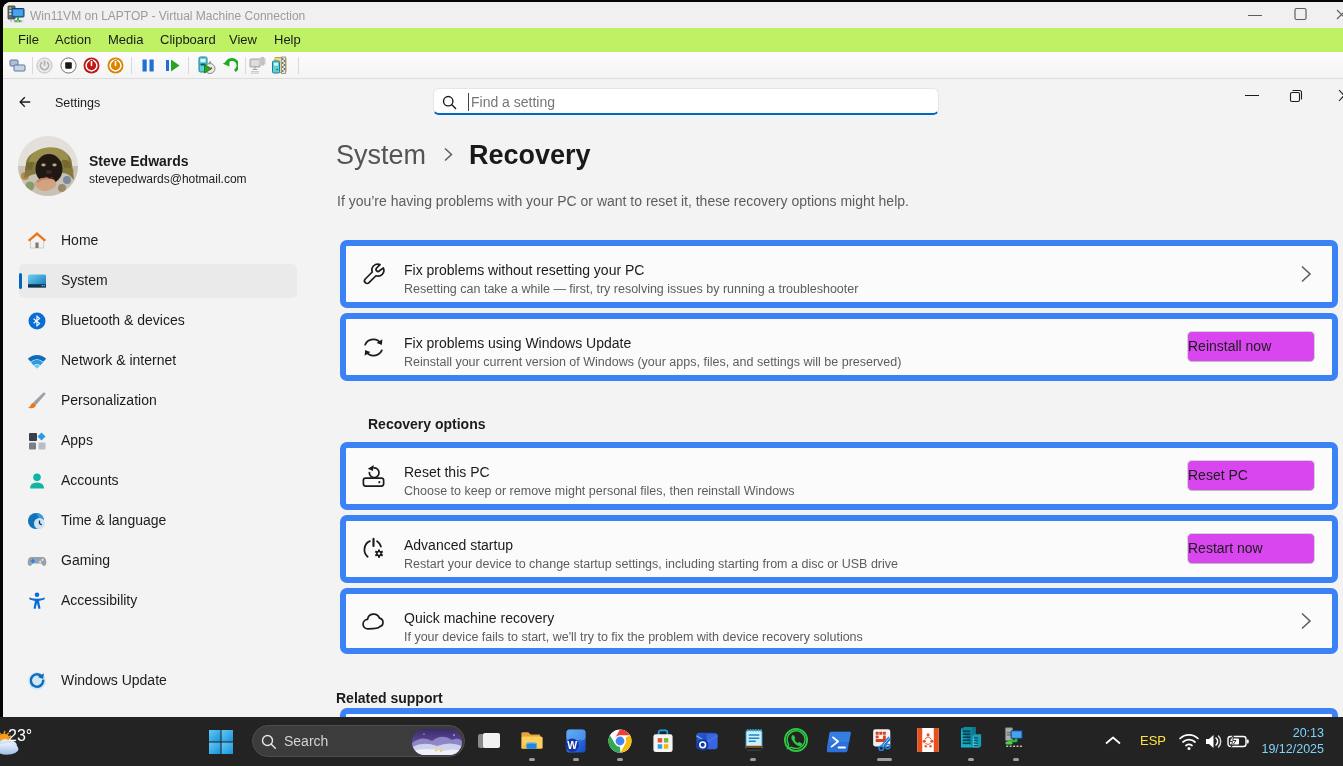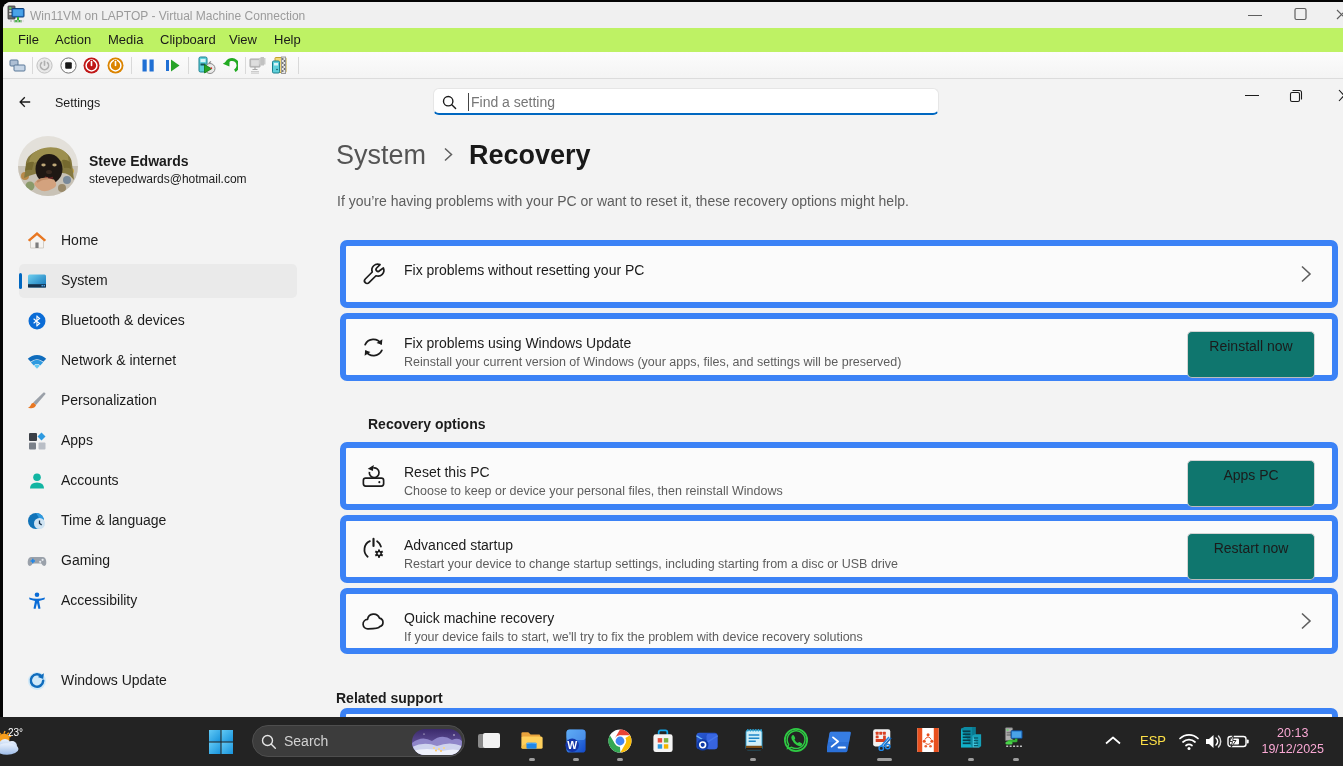--- a/index.html
+++ b/index.html
@@ -34,27 +34,27 @@
 
 #content { position:absolute; left:333px; top:40px; width:1007px; height:640px; }
 #crumb { position:absolute; left:0px; top:21px; font-size:27px; color:#545454; }
 #crumb b { color:#191919; font-weight:bold; }
 #desc { position:absolute; left:1px; top:74px; font-size:14px; color:#5d5d5d; }
 .card { position:absolute; left:4px; width:998px; background:#fbfbfb; border:6px solid #3b82f6; border-radius:7px; }
 .card .cico { position:absolute; left:13.5px; top:50%; margin-top:-13px; width:27px; height:27px; }
 .card .ct { position:absolute; left:58px; top:16px; font-size:14px; color:#1b1b1b; }
 .card .cs { position:absolute; left:58px; top:36px; font-size:12.5px; color:#5d5d5d; }
 .card .chev { position:absolute; right:20px; top:50%; margin-top:-10px; width:13px; height:20px; }
-.cbtn { position:absolute; right:17px; top:50%; margin-top:-16px; height:47px; background:#0f766e; border:1px solid #d4d4d4; border-bottom-color:#bdbdbd; border-radius:5px; font-size:14px; color:#1b1b1b; text-align:center; line-height:29px; }
+.cbtn { position:absolute; right:17px; top:50%; margin-top:-16px; height:31px; background:#d946ef; border:1px solid #d4d4d4; border-bottom-color:#bdbdbd; border-radius:5px; font-size:14px; color:#1b1b1b; text-align:left; line-height:29px; }
 .sechead { position:absolute; left:0px; font-size:14px; font-weight:bold; color:#1b1b1b; }
 
 #taskbar { position:absolute; left:0px; top:717px; width:1343px; height:49px; background:#232323; }
 .tbico { position:absolute; top:6px; width:24px; height:24px; }
 .runind { position:absolute; top:41px; width:6px; height:3px; border-radius:2px; background:#9d9d9d; }
-#tbclock { position:absolute; right:19px; top:9px; text-align:center; color:#f9a8d4; font-size:12.5px; line-height:15.5px; }
+#tbclock { position:absolute; right:19px; top:9px; text-align:right; color:#7dd3fc; font-size:12.5px; line-height:15.5px; }
 </style>
 </head>
 <body>
 <div id="screen">
 <div id="win">
   <div id="titlebar">
     <svg style="position:absolute;left:4px;top:3px" width="20" height="20" viewBox="0 0 20 20">
       <rect x="1" y="1" width="7" height="13" rx="0.5" fill="#6b6b6b" stroke="#3a3a3a" stroke-width="0.8"></rect>
       <rect x="2.2" y="2.2" width="2" height="1.6" fill="#57e057"></rect>
       <rect x="2.2" y="5" width="4.6" height="2" fill="#cfcfcf"></rect>
@@ -313,20 +313,21 @@
       <div id="crumb">System <svg width="10" height="15" viewBox="0 0 10 15" style="margin:0 9px 2px 9px">
               <path d="M2 1.5 L8.5 7.5 L2 13.5" fill="none" stroke="#5e5e5e" stroke-width="1.5"></path>
             </svg> <b>Recovery</b></div>
       <div id="desc">If you’re having problems with your PC or want to reset it, these recovery options might help.</div>
 
       <div class="card" style="top:121px; height:68px;">
         <svg class="cico" viewBox="0 0 24 24">
               <path d="M20.8 6.2 a5.2 5.2 0 0 1 -6.6 6.9 L8 19.3 a2.3 2.3 0 0 1 -3.3 -3.3 l6.2 -6.2 a5.2 5.2 0 0 1 6.9 -6.6 l-3 3 a1.7 1.7 0 0 0 2.5 2.5 Z" fill="none" stroke="#1b1b1b" stroke-width="1.5" stroke-linejoin="round"></path>
             </svg>
         <div class="ct">Fix problems without resetting your PC</div>
+        <div class="cs">Resetting can take a while — first, try resolving issues by running a troubleshooter</div>
         <svg class="chev" viewBox="0 0 13 20">
               <path d="M3 2.5 L11 10 L3 17.5" fill="none" stroke="#5f5f5f" stroke-width="1.6"></path>
             </svg>
       </div>
 
       <div class="card" style="top:194px; height:68px;">
         <svg class="cico" viewBox="0 0 24 24">
               <g fill="none" stroke="#1b1b1b" stroke-width="1.6" stroke-linecap="round">
                 <path d="M4.6 9.4 a8.1 8.1 0 0 1 14.2 -0.8"></path>
                 <path d="M19.4 14.6 a8.1 8.1 0 0 1 -14.2 0.8"></path>
@@ -344,22 +345,22 @@
       <div class="card" style="top:323px; height:68px;">
         <svg class="cico" viewBox="0 0 24 24">
               <g fill="none" stroke="#1b1b1b" stroke-width="1.5">
                 <rect x="3" y="13.5" width="18" height="7" rx="2"></rect>
                 <circle cx="17.2" cy="17" r="0.9" fill="#1b1b1b" stroke="none"></circle>
                 <path d="M8.37 7.85 A 4.3 4.3 0 1 0 11.85 4.37"></path>
               </g>
               <path d="M12.3 1.7 L11.4 7.0 L6.9 5.2 Z" fill="#1b1b1b"></path>
             </svg>
         <div class="ct">Reset this PC</div>
-        <div class="cs">Choose to keep or device your personal files, then reinstall Windows</div>
-        <div class="cbtn" style="width:128px;">Apps PC</div>
+        <div class="cs">Choose to keep or remove might personal files, then reinstall Windows</div>
+        <div class="cbtn" style="width:128px;">Reset PC</div>
       </div>
 
       <div class="card" style="top:396px; height:68px;">
         <svg class="cico" viewBox="0 0 24 24">
               <g fill="none" stroke="#1b1b1b" stroke-width="1.6" stroke-linecap="round">
                 <path d="M12 2.6 v6.2" stroke-width="1.9"></path>
                 <path d="M8.8 4.6 a8.3 8.3 0 0 0 -2 13.8"></path>
                 <path d="M15.2 4.6 a8.3 8.3 0 0 1 3.4 4.8"></path>
               </g>
               <g>
@@ -397,21 +398,21 @@
             <stop offset="0" stop-color="#eaf2fd"></stop>
             <stop offset="1" stop-color="#9dbce8"></stop>
           </linearGradient>
         </defs>
         <circle cx="8" cy="10" r="5.5" fill="#f59d1c"></circle>
         <path d="M8 4.5 l1 -2.5 M12.5 8 l2.6 -1 M3.5 8 l-2.6 -1 M5 5.5 l-1.8 -1.8 M11 5.5 l1.8 -1.8" stroke="#f59d1c" stroke-width="1.4"></path>
         <circle cx="9" cy="16" r="6" fill="url(#cldg)"></circle>
         <circle cx="16" cy="17" r="5" fill="url(#cldg)"></circle>
         <ellipse cx="11" cy="20" rx="11.5" ry="5.8" fill="url(#cldg)"></ellipse>
       </svg>
-      <div style="position:absolute;left:8px;top:10px;color:#fff;font-size:10px;">23°</div>
+      <div style="position:absolute;left:8px;top:10px;color:#fff;font-size:16px;">23°</div>
       <svg class="tbico" style="left:209px;top:13px" width="23" height="23" viewBox="0 0 23 23">
         <rect x="0" y="0" width="11" height="11" fill="url(#wg1)"></rect>
         <rect x="12" y="0" width="11" height="11" fill="url(#wg1)"></rect>
         <rect x="0" y="12" width="11" height="11" fill="url(#wg1)"></rect>
         <rect x="12" y="12" width="11" height="11" fill="url(#wg1)"></rect>
         <defs>
           <linearGradient id="wg1" x1="0" y1="0" x2="1" y2="1">
             <stop offset="0" stop-color="#62c9f5"></stop>
             <stop offset="1" stop-color="#1793dc"></stop>
           </linearGradient>

